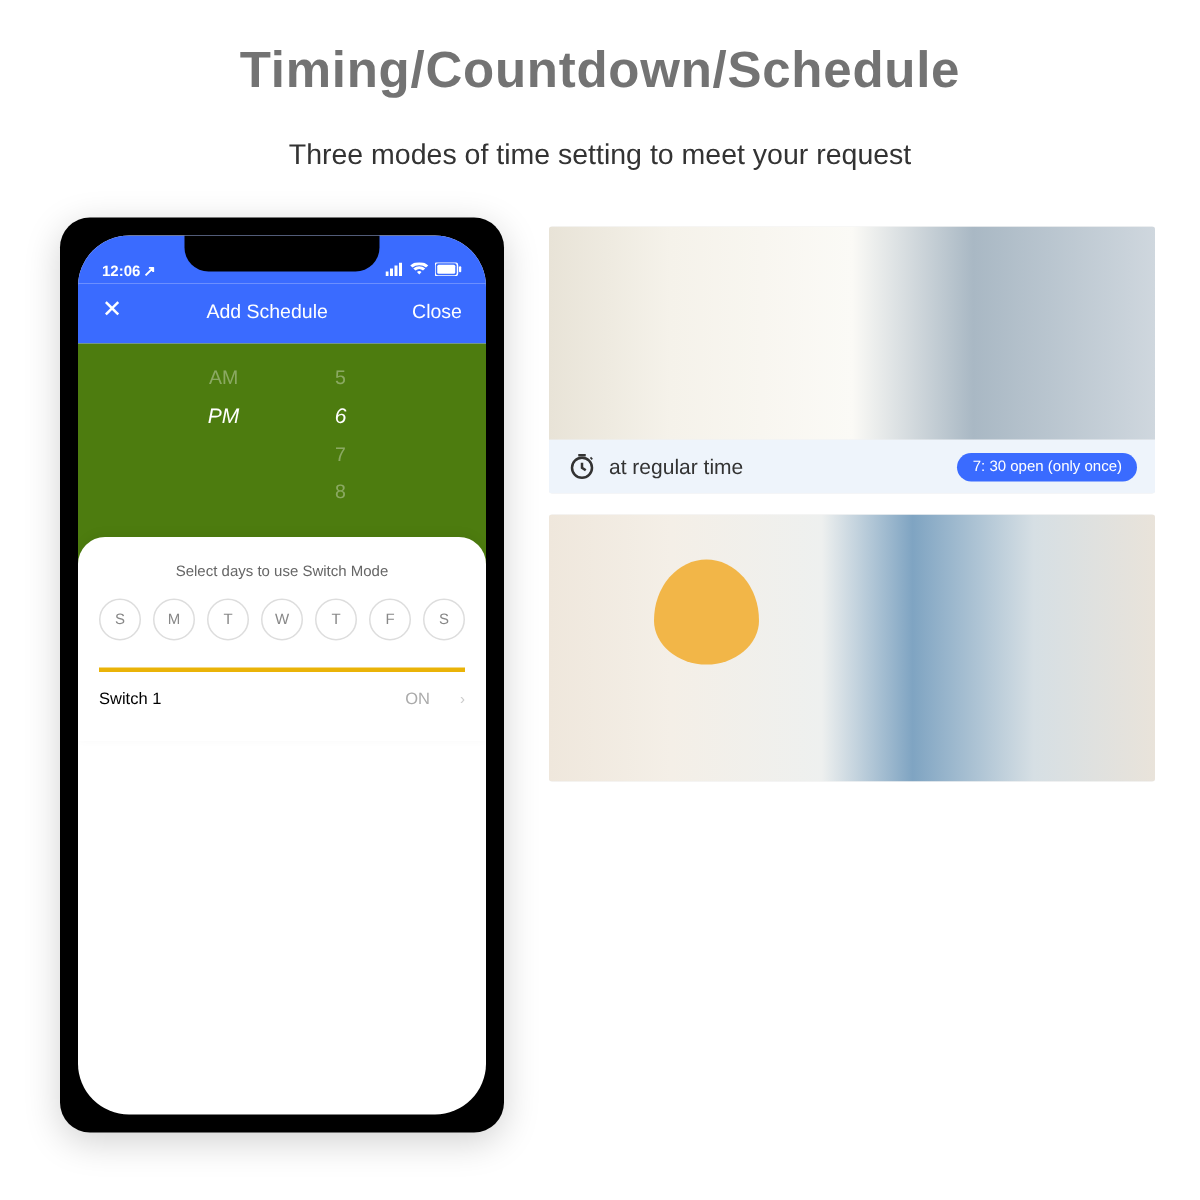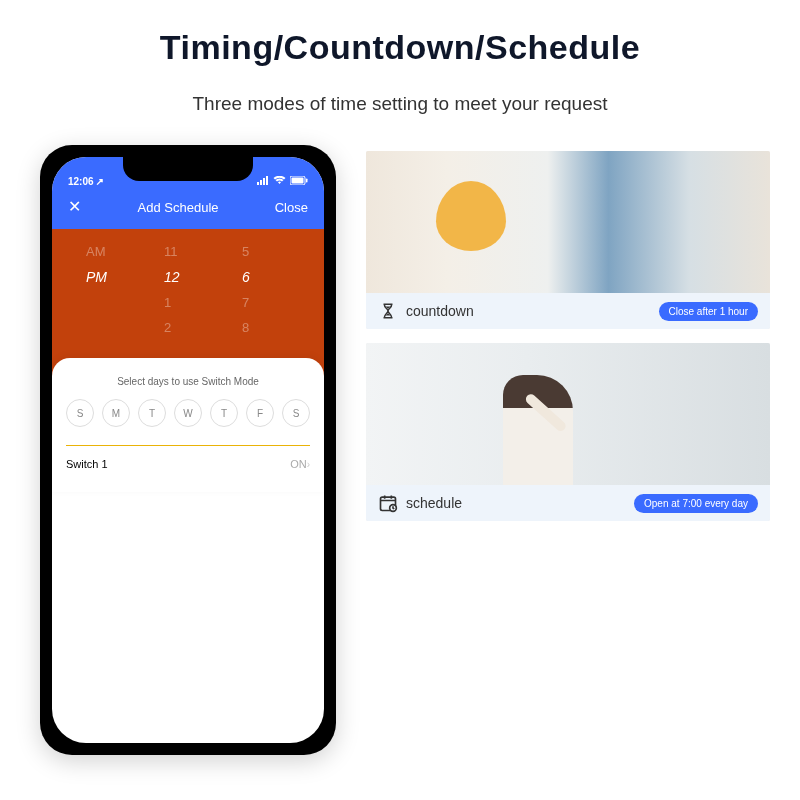--- a/index.html
+++ b/index.html
@@ -11,39 +11,39 @@
     overflow: hidden;
     position: relative;
   }
   .header {
     text-align: center;
     padding-top: 28px;
   }
   .title {
     font-size: 34px;
     font-weight: 700;
-    color: #0f172a;
+    color: #737373;
     letter-spacing: 0.5px;
   }
   .subtitle {
     font-size: 19px;
     color: #333;
     margin-top: 26px;
     font-weight: 500;
   }
   .content {
     display: flex;
     padding: 30px 30px 0 40px;
     gap: 30px;
   }
   
   .phone {
     width: 296px;
     height: 610px;
-    border-radius: 32px;
+    border-radius: 20px;
     background: #000;
     padding: 12px;
     position: relative;
     box-shadow: 0 6px 24px rgba(0,0,0,0.18);
     flex-shrink: 0;
   }
   .phone-screen {
     width: 100%;
     height: 100%;
     border-radius: 34px;
@@ -80,22 +80,23 @@
     color: #fff;
     display: flex;
     align-items: center;
     justify-content: space-between;
     padding: 10px 16px 14px 16px;
     font-size: 13px;
   }
   .app-header .center { font-weight:400; }
   .close-x { font-size:16px; font-weight:300; line-height:1; }
   .time-picker {
-    background: #c2410c;
-    color: #fff;
+    background: #4d7c0f;
+    color: #fff;
+    text-align: center;
     padding: 10px 0 40px 0;
     position: relative;
   }
   .picker-rows { display:flex; justify-content:center; gap:30px; }
   .picker-col { width:48px; }
   .picker-item {
     font-size: 13px;
     padding: 5px 0;
     color: rgba(255,255,255,0.35);
     font-weight: 400;
@@ -135,24 +136,24 @@
     align-items: center;
     justify-content: center;
     font-size: 10px;
     color: #888;
   }
   .switch-row {
     display: flex;
     justify-content: space-between;
     align-items: center;
     padding: 12px 0;
-    border-top: 1px solid #eab308;
+    border-top: 3px solid #eab308;
     font-size: 11px;
   }
-  .switch-row .right { color:#aaa; display:flex; align-items:center; gap:0;}
+  .switch-row .right { color:#aaa; display:flex; align-items:center; gap:20px;}
   .chev { font-size:10px; color:#ccc; }
 
   
   .panels {
     flex: 1;
     display: flex;
     flex-direction: column;
     gap: 14px;
     padding-top: 6px;
   }
@@ -266,26 +267,20 @@
       </div>
       <div class="time-picker">
         <div class="picker-rows">
           <div class="picker-col">
             <div class="picker-item">AM</div>
             <div class="picker-item sel">PM</div>
             <div class="picker-item"></div>
             <div class="picker-item"></div>
           </div>
           <div class="picker-col">
-            <div class="picker-item">11</div>
-            <div class="picker-item sel">12</div>
-            <div class="picker-item">1</div>
-            <div class="picker-item">2</div>
-          </div>
-          <div class="picker-col">
             <div class="picker-item">5</div>
             <div class="picker-item sel">6</div>
             <div class="picker-item">7</div>
             <div class="picker-item">8</div>
           </div>
         </div>
       </div>
       <div class="card">
         <div class="card-title">Select days to use Switch Mode</div>
         <div class="days">
@@ -302,55 +297,38 @@
           <span class="right">
             <span>ON</span>
             <span class="chev">›</span>
           </span>
         </div>
       </div>
     </div>
   </div>
 
   <div class="panels">
+    <div class="panel">
+      <div class="panel-img scene1"></div>
+      <div class="panel-bar">
+        <span class="left">
+          <span class="icon-clock">
+            <svg width="20" height="20" viewBox="0 0 24 24" fill="none" stroke="#333" stroke-width="2">
+                <circle cx="12" cy="13" r="8"></circle>
+                <path d="M12 9v4l3 2"></path>
+                <path d="M9 3h6"></path>
+                <path d="M19 6l1-1"></path>
+              </svg>
+          </span>
+          <span>at regular time</span>
+        </span>
+        <span class="pill">7: 30 open (only once)</span>
+      </div>
+    </div>
 
     <div class="panel">
       <div class="panel-img scene2">
         <div class="lemon"></div>
       </div>
-      <div class="panel-bar">
-        <span class="left">
-          <span class="icon-hourglass">
-            <svg width="18" height="18" viewBox="0 0 24 24" fill="none" stroke="#333" stroke-width="2">
-                <path d="M6 3h12M6 21h12M7 3c0 5 5 6 5 9s-5 4-5 9M17 3c0 5-5 6-5 9s5 4 5 9"></path>
-                <path d="M9 18h6l-3-3z" fill="#333" stroke="none"></path>
-                <path d="M9 6h6l-3 3z" fill="#333" stroke="none"></path>
-              </svg>
-          </span>
-          <span>countdown</span>
-        </span>
-        <span class="pill">Close after 1 hour</span>
-      </div>
     </div>
 
-    <div class="panel">
-      <div class="panel-img scene3">
-        <div class="person">
-          <div class="arm"></div>
-        </div>
-      </div>
-      <div class="panel-bar">
-        <span class="left">
-          <span class="icon-cal">
-            <svg width="20" height="20" viewBox="0 0 24 24" fill="none" stroke="#333" stroke-width="2">
-                <rect x="3" y="5" width="18" height="16" rx="2"></rect>
-                <path d="M3 9h18M8 3v4M16 3v4"></path>
-                <circle cx="18" cy="18" r="4" fill="#eef4fb"></circle>
-                <path d="M18 16v2l1.5 1"></path>
-              </svg>
-          </span>
-          <span>schedule</span>
-        </span>
-        <span class="pill">Open at 7:00 every day</span>
-      </div>
-    </div>
   </div>
 </div>
 
 </body></html>

